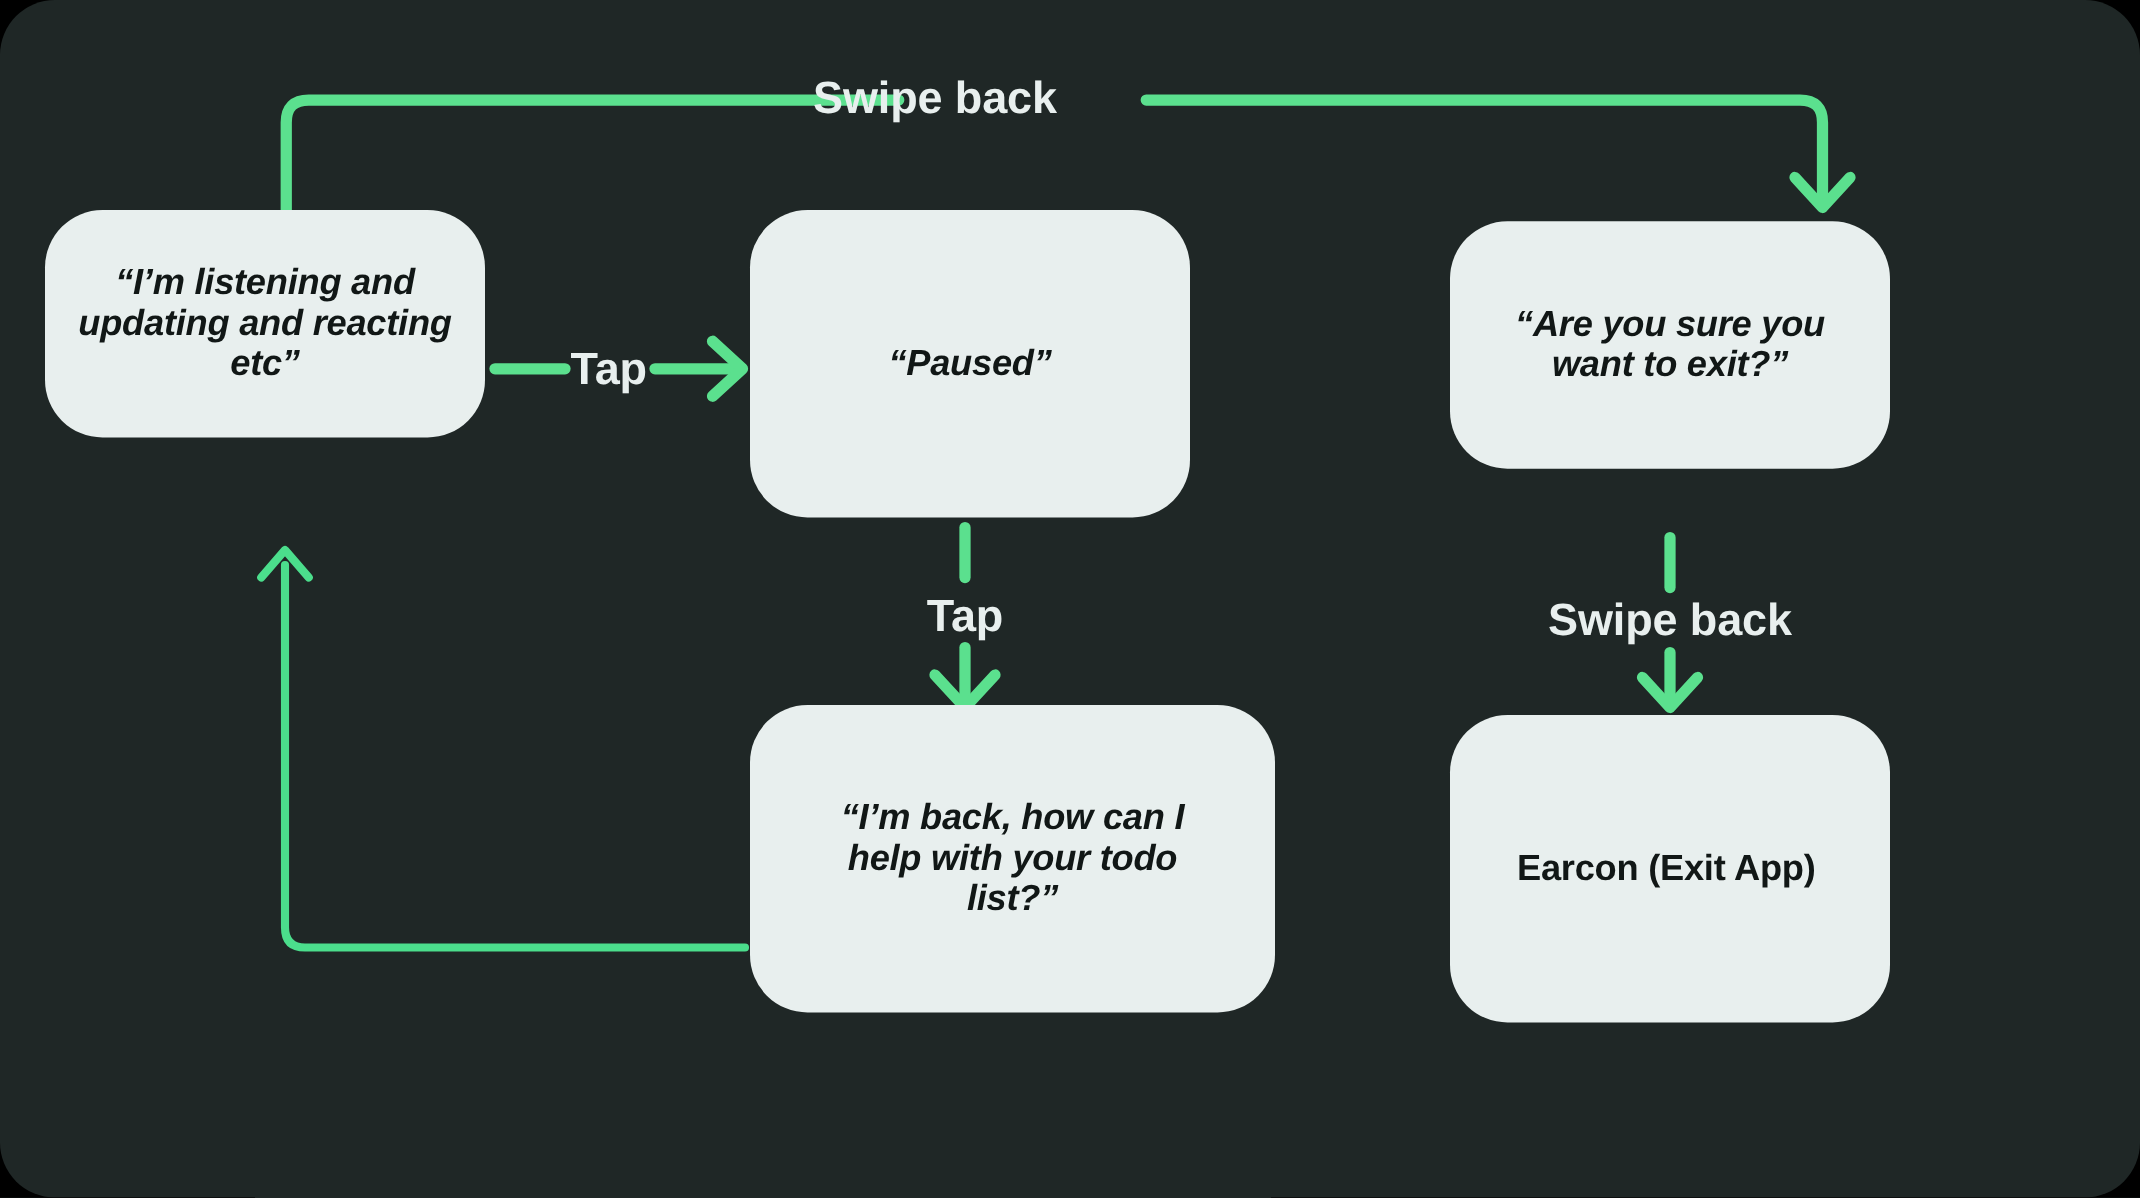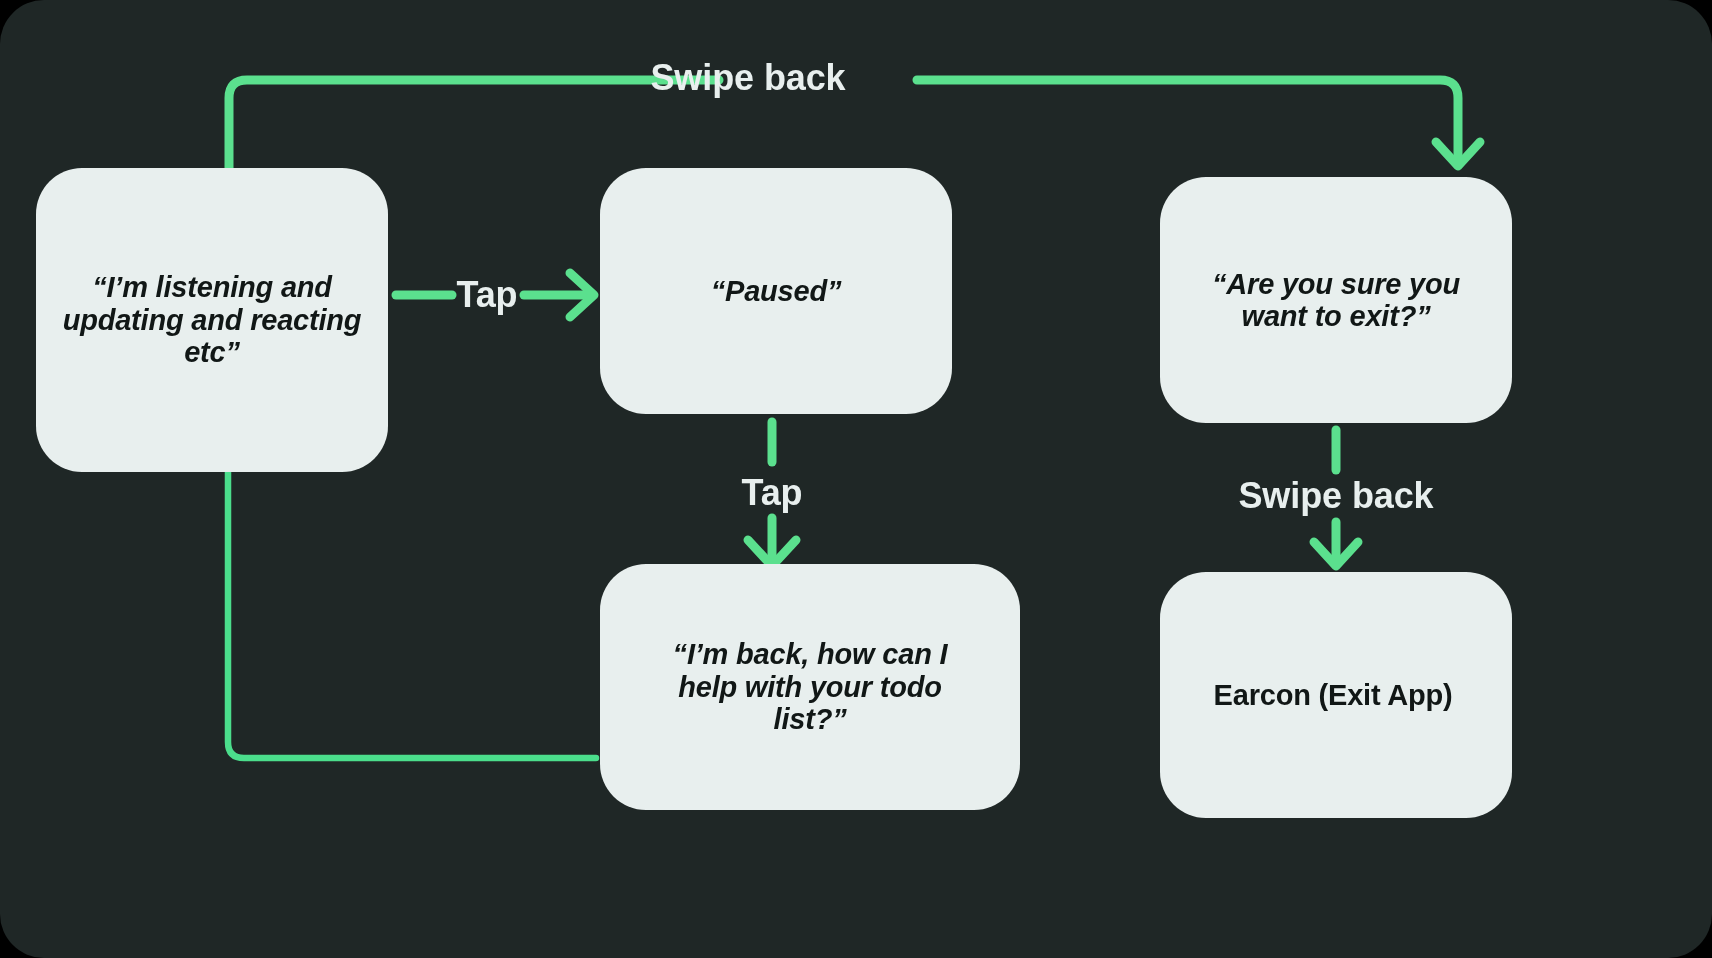--- a/index.html
+++ b/index.html
@@ -58,23 +58,23 @@
     font-family: "Liberation Sans", sans-serif;
     font-weight: bold;
     font-size: 36px;
     letter-spacing: -0.1px;
     color: #E8EFEE;
     white-space: nowrap;
     transform: translate(-50%, -50%);
     text-align: center;
   }
   
-  #node-listening { left: 36px;   top: 168px; width: 352px; height: 304px; }
+  #node-listening { left: 36px;   top: 168px; width: 352px; height: 182px; }
   #node-paused    { left: 600px;  top: 168px; width: 352px; height: 246px; }
-  #node-confirm   { left: 1160px; top: 177px; width: 352px; height: 246px; }
+  #node-confirm   { left: 1160px; top: 177px; width: 352px; height: 198px; }
   #node-back      { left: 600px;  top: 564px; width: 420px; height: 246px; }
   #node-earcon    { left: 1160px; top: 572px; width: 352px; height: 246px; padding-left: 20px; }
 
   #label-swipe-top    { left: 748px;  top: 78px; }
   #label-tap-h        { left: 487px;  top: 295px; }
   #label-tap-v        { left: 772px;  top: 493px; }
   #label-swipe-right  { left: 1336px; top: 496px; }
 </style>
 </head>
 <body>

